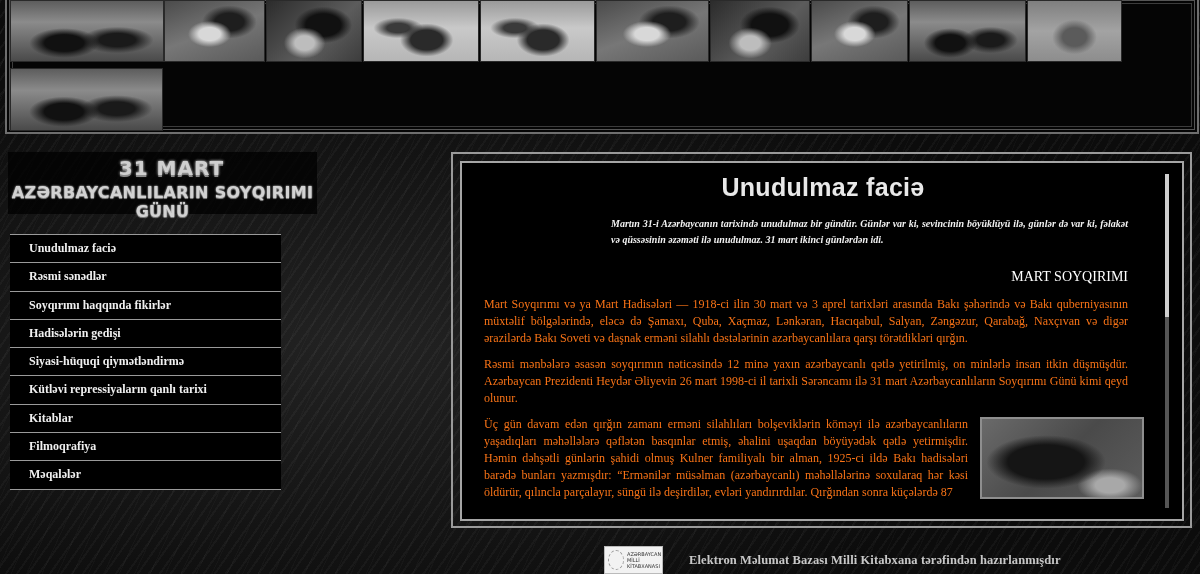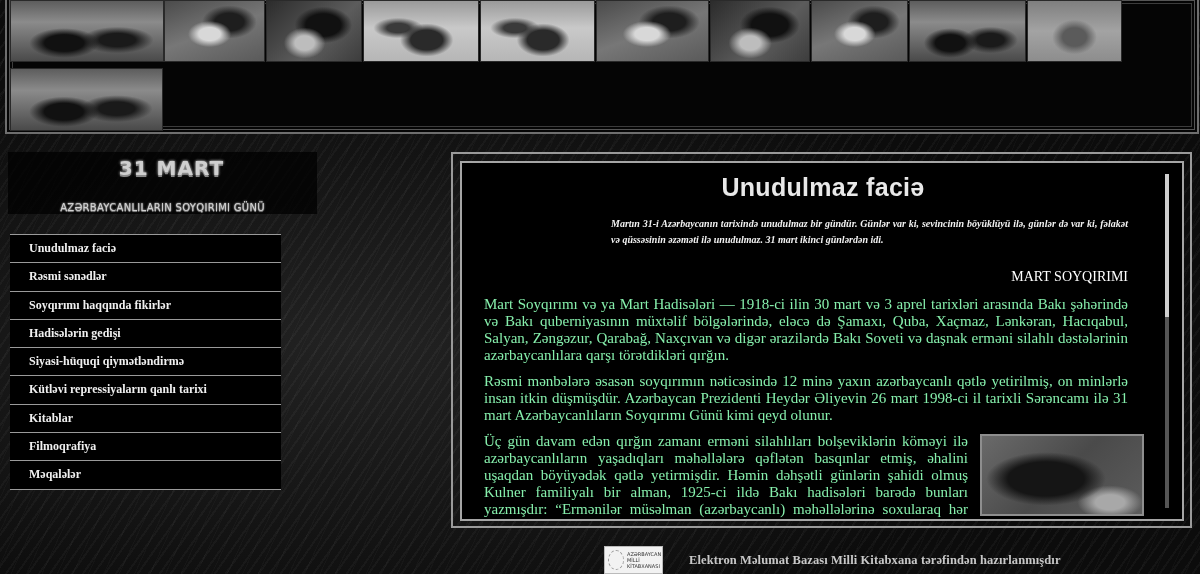--- a/index.html
+++ b/index.html
@@ -58,23 +58,23 @@
     background: rgba(0,0,0,0.75);
     text-align: center;
   }
   .logo-line1 {
     font-family: "DejaVu Sans", sans-serif; font-weight: bold;
     font-size: 20px; letter-spacing: 1px; color: #cfcfcf;
     padding-top: 4px; padding-left: 18px;
     text-shadow: 0 2px 0 #8a8a8a, 0 0 3px #fff;
   }
   .logo-line2 {
-    font-family: "DejaVu Sans", sans-serif; font-weight: normal;
-    font-size: 10px; letter-spacing: 0.3px; color: #d2d2d2;
-    margin-top: 22px;
+    font-family: "DejaVu Sans", sans-serif; font-weight: bold;
+    font-size: 16px; letter-spacing: 0.3px; color: #d2d2d2;
+    margin-top: 3px;
     text-shadow: 0 1px 0 #7a7a7a, 0 0 2px #fff;
   }
 
   
   .menu {
     position: absolute; left: 10px; top: 234px; width: 271px;
     border-top: 1px solid #9a9a9a;
   }
   .menu-item {
     display: block; height: 28.3px; line-height: 27px;
@@ -107,22 +107,22 @@
     margin: 14px 0 0 127px;
     font-family: "Liberation Serif", serif; font-style: italic; font-weight: bold;
     font-size: 10px; line-height: 16px; color: #f2f2f2; text-align: justify;
   }
   .section-title {
     font-family: "Liberation Serif", serif; font-weight: normal;
     font-size: 14px; text-align: right; margin-top: 21px; color: #fff;
     padding-left: 34px;
   }
   .para {
-    font-family: "Liberation Serif", serif; font-size: 15px; line-height: 17px;
-    color: #86efac; text-align: justify; margin-top: 9px;
+    font-family: "Liberation Serif", serif; font-size: 12px; line-height: 17px;
+    color: #f97316; text-align: justify; margin-top: 9px;
   }
   .para.first { margin-top: 11px; }
   .para-float-img {
     float: right; width: 164px; height: 82px; margin: 10px -16px 0 12px;
     border: 2px solid #8e8e8e;
     background:
       radial-gradient(ellipse at 40% 55%, #151515 0 28%, transparent 44%),
       radial-gradient(ellipse at 80% 85%, #a8a8a8 0 8%, transparent 18%),
       linear-gradient(135deg, #6a6a6a 0%, #4a4a4a 50%, #5c5c5c 100%);
   }

